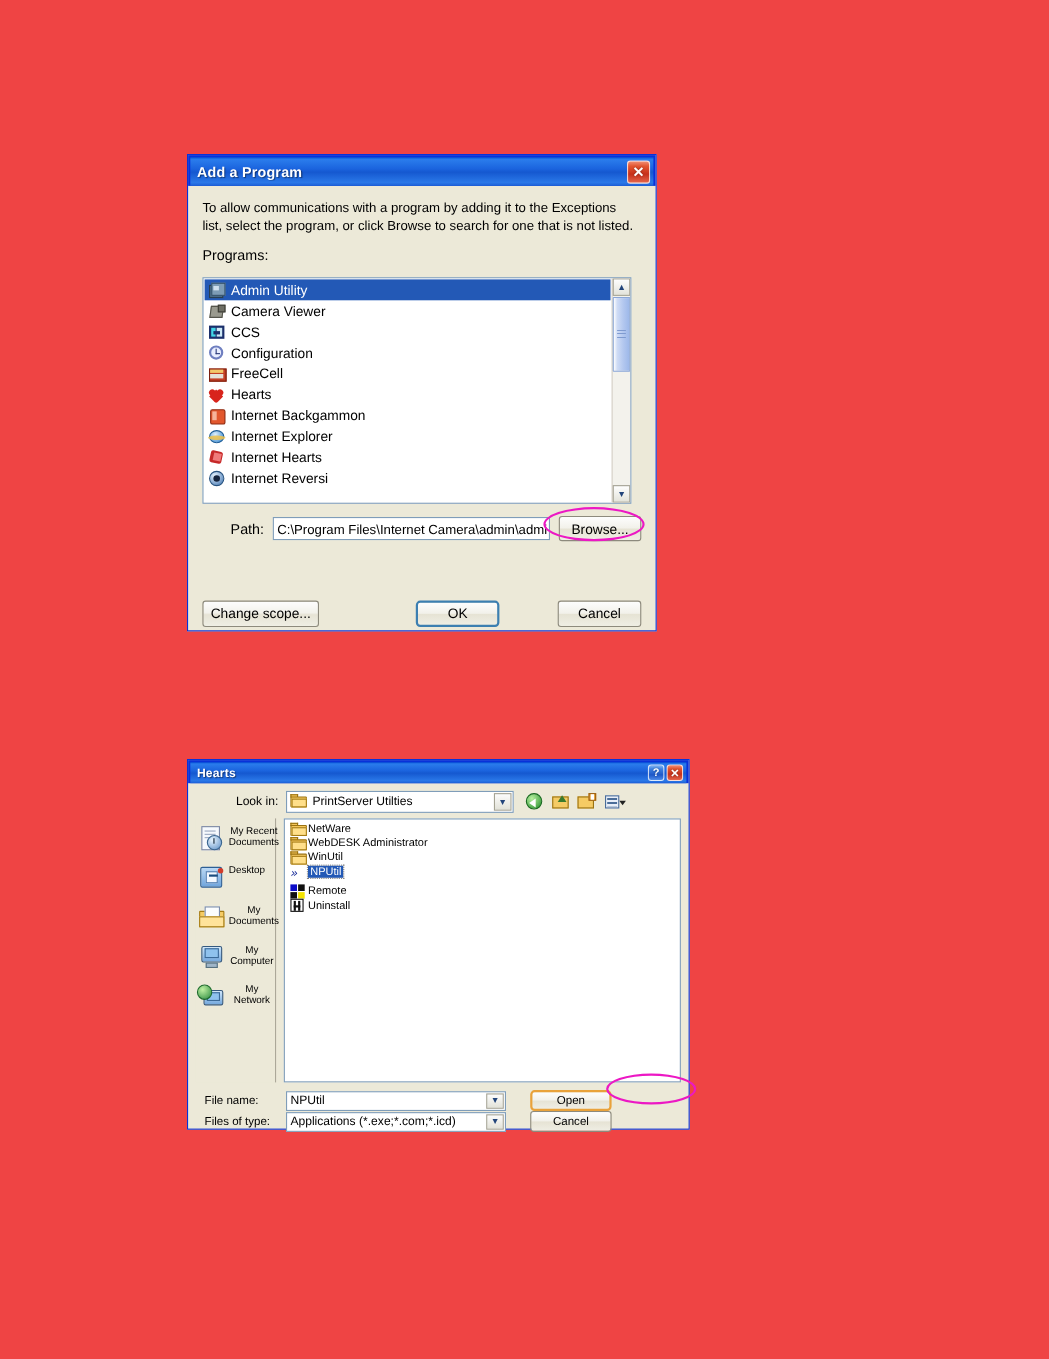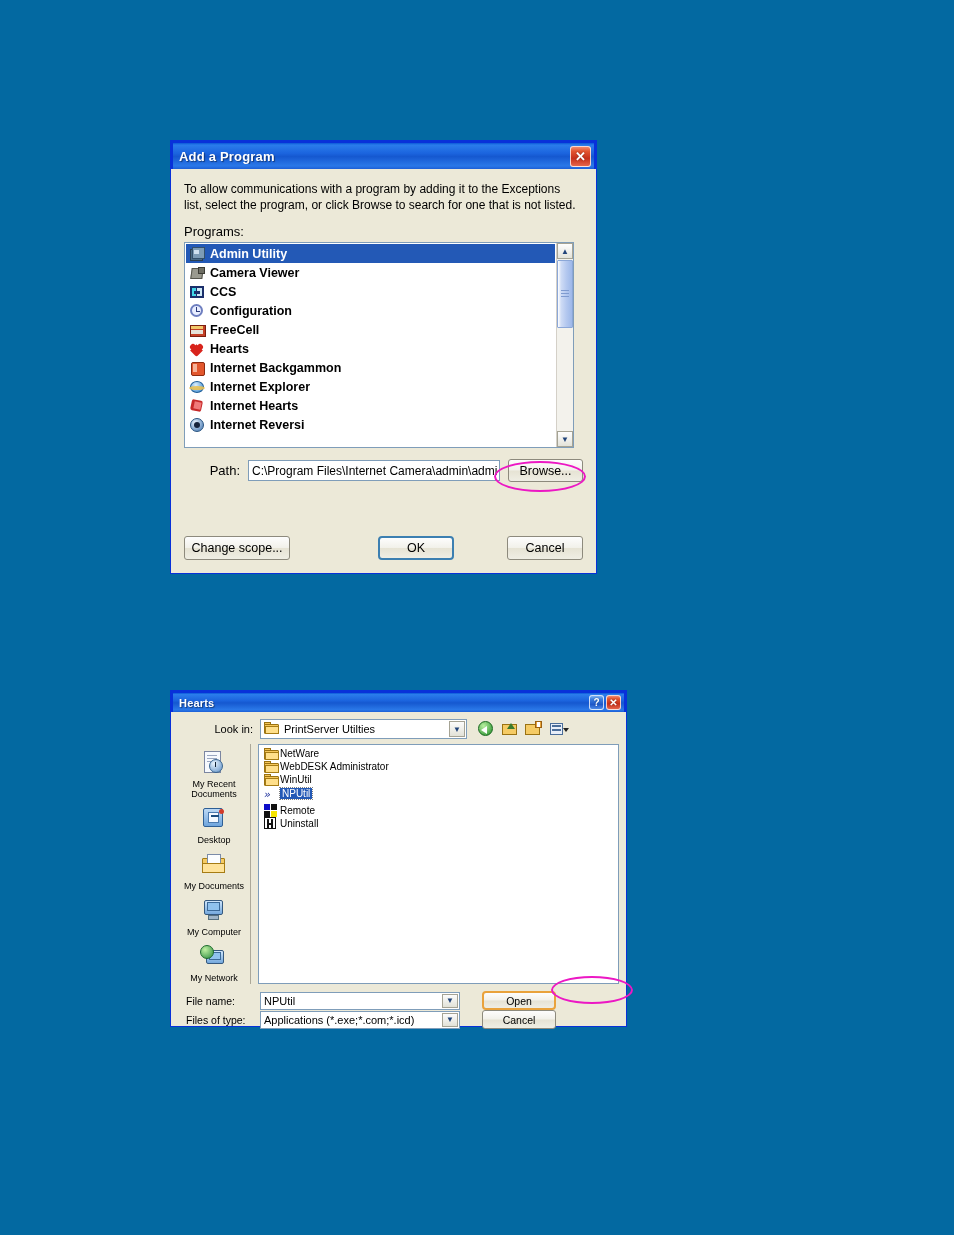--- a/index.html
+++ b/index.html
@@ -9,21 +9,21 @@
     width: 954px;
     height: 1235px;
     font-family: "Liberation Sans", sans-serif;
     -webkit-font-smoothing: none;
   }
   .page {
     position: relative;
     width: 954px;
     height: 1235px;
     overflow: hidden;
-    background: #0369a1;
+    background: #ef4444;
   }
 
   
   .xp-window {
     position: absolute;
     background: #ece9d8;
     border: 1px solid #0831d9;
     box-sizing: border-box;
   }
   .xp-titlebar {
@@ -220,21 +220,21 @@
   
   .places {
     background: #ece9d8;
     border-right: 1px solid #aca899;
     box-sizing: border-box;
     display: flex; flex-direction: column; align-items: center;
     padding-top: 6px;
   }
   .place {
     width: 100%;
-    display: flex; flex-direction: column; align-items: center;
+    display: flex; align-items: flex-start;
     margin-bottom: 7px;
     cursor: pointer;
   }
   .place .pi { width: 30px; height: 28px; position: relative; margin-bottom: 1px; }
   .place .pl {
     font-size: 9px; color: #000; text-align: center; line-height: 10px;
     white-space: pre-line;
   }
 
   .pic { width:30px; height:28px; position:relative; display:block; }
@@ -327,21 +327,21 @@
     </div>
 
     <div class="xp-body" style="padding:12px 13px 0 13px;">
 
       <div class="desc" style="width:392px;">To allow communications with a program by adding it to the Exceptions list, select the program, or click Browse to search for one that is not listed.</div>
 
       <div class="lbl" style="margin-top:11px;">
         <span>Programs:</span>
       </div>
 
-      <div class="listbox" style="margin-top:3px; width:390px; height:206px;font-weight:bold;">
+      <div class="listbox" style="margin-top:13px; width:390px; height:206px;">
         <div class="list-inner">
 
           <div class="list-row sel">
             <span class="ico">
                 <span class="ic ic-admin">
                   <i class="a"></i>
                   <i class="b"></i>
                   <i class="c"></i>
                 </span>
               </span>

